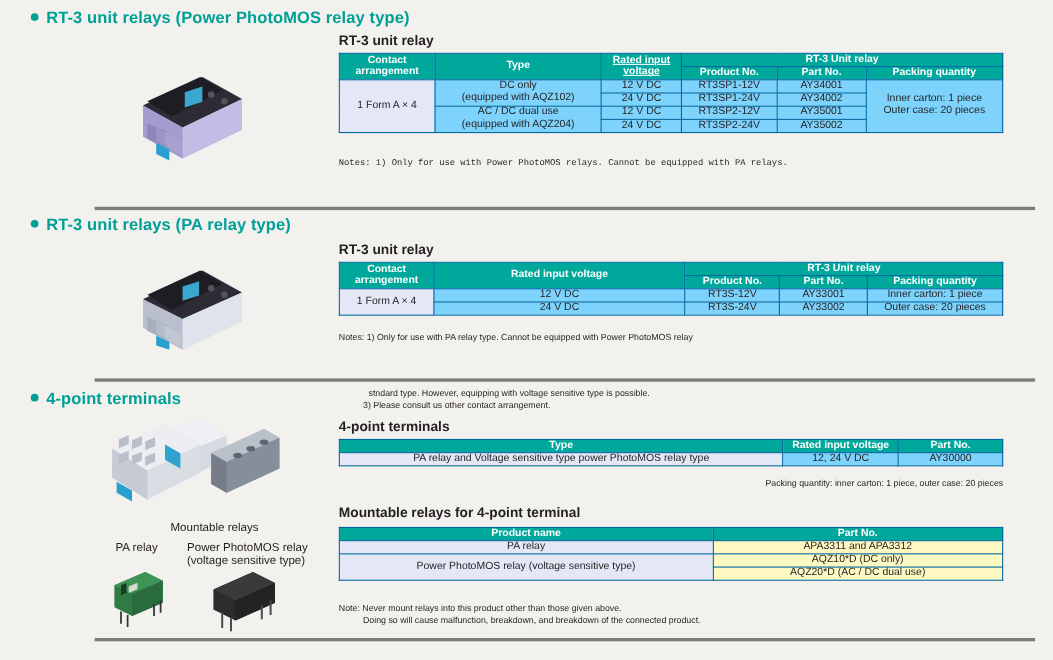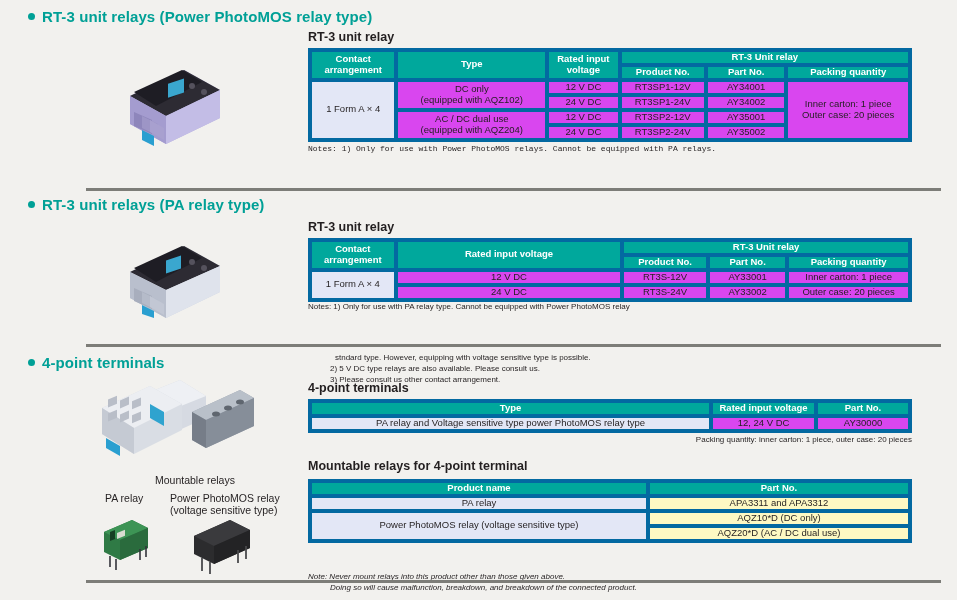--- a/index.html
+++ b/index.html
@@ -31,36 +31,36 @@
     position: absolute; font-size: 12.5px; font-weight: bold; color:#231f20;
     white-space: nowrap;
   }
   table.dt {
     position: absolute;
     border-collapse: collapse;
     font-size: 9.5px;
     background: #fdfdfb;
   }
   table.dt th, table.dt td {
-    border: 4px solid #0369a1;
+    border: 1px solid #0369a1;
     padding: 0 4px;
     text-align: center;
     font-weight: normal;
     line-height: 1.15;
     white-space: nowrap;
   }
   table.dt th {
     background: #00a89c;
     color: #ffffff;
     font-weight: bold;
     font-size: 9.5px;
   }
   td.lav { background:#e3e7f6; }
   td.cream { background:#fef9c3; }
-  td.white { background:#d946ef; }
+  td.white { background:#7dd3fc; }
   td.lft { text-align:left; padding-left:6px; }
   .notes {
     position: absolute;
     font-size: 8px; line-height: 11px; color:#231f20;
     white-space: nowrap;
   }
   .notes .ind1 { padding-left: 22px; display:block; }
   .notes .ind2 { padding-left: 27px; display:block;margin-top:40px; }
   .pk-note {
     position:absolute; font-size:8px; color:#231f20; white-space:nowrap;
@@ -99,21 +99,21 @@
 <div class="tbl-title" style="left:308px; top:30px;">RT-3 unit relay</div>
 
 <table class="dt" style="left:308px; top:48px; width:604px;">
   <tbody>
       <tr>
     <th rowspan="2" style="width:86px;">
       <span>Contact</span><br>
       <span>arrangement</span>
     </th>
     <th rowspan="2" style="width:150px;">Type</th>
-    <th rowspan="2" style="width:72px;">
+    <th rowspan="2" style="width:72px;text-decoration:underline;">
       <span>Rated input</span><br>
       <span>voltage</span>
     </th>
     <th colspan="3">RT-3 Unit relay</th>
   </tr>
   <tr>
     <th style="width:86px;">Product No.</th>
     <th style="width:80px;">Part No.</th>
     <th style="width:123px;">Packing quantity</th>
   </tr>
@@ -211,21 +211,20 @@
     <td class="white">AY33002</td>
     <td class="white">Outer case: 20 pieces</td>
   </tr>
 </tbody>
   </table>
 
 <div class="notes" style="left:308px; top:301px;">
   <span>Notes:</span>
   <span>1) Only for use with PA relay type. Cannot be equipped with Power  PhotoMOS relay</span>
   <span class="ind2">stndard type. However, equipping with voltage sensitive type is possible.</span>
-  <span class="ind1">2) 5 V DC type relays are also available. Please consult us.</span>
   <span class="ind1">3)  Please consult us other contact arrangement.</span>
 </div>
 
 <div class="divider" style="top:344px;"></div>
 
 <div class="sec-head" style="left:28px; top:354px;">
   <span class="bullet"></span><span>4-point terminals</span>
 </div>
 
 <div class="art" style="left:88px; top:378px; width:175px; height:82px;">
@@ -326,19 +325,19 @@
   <tr>
     <td class="lav" rowspan="2">Power  PhotoMOS relay (voltage sensitive type)</td>
     <td class="cream">AQZ10*D (DC only)</td>
   </tr>
   <tr>
     <td class="cream">AQZ20*D (AC / DC dual use)</td>
   </tr>
 </tbody>
   </table>
 
-<div class="notes" style="left:308px; top:571px;font-style:italic;">
+<div class="notes" style="left:308px; top:547px;">
   <span>Note:</span>
   <span>Never mount relays into this product other than those given above.</span>
   <span class="ind1">Doing so will cause malfunction, breakdown, and breakdown of the connected product.</span>
 </div>
 
 <div class="divider" style="top:580px;"></div>
 
 </body></html>

